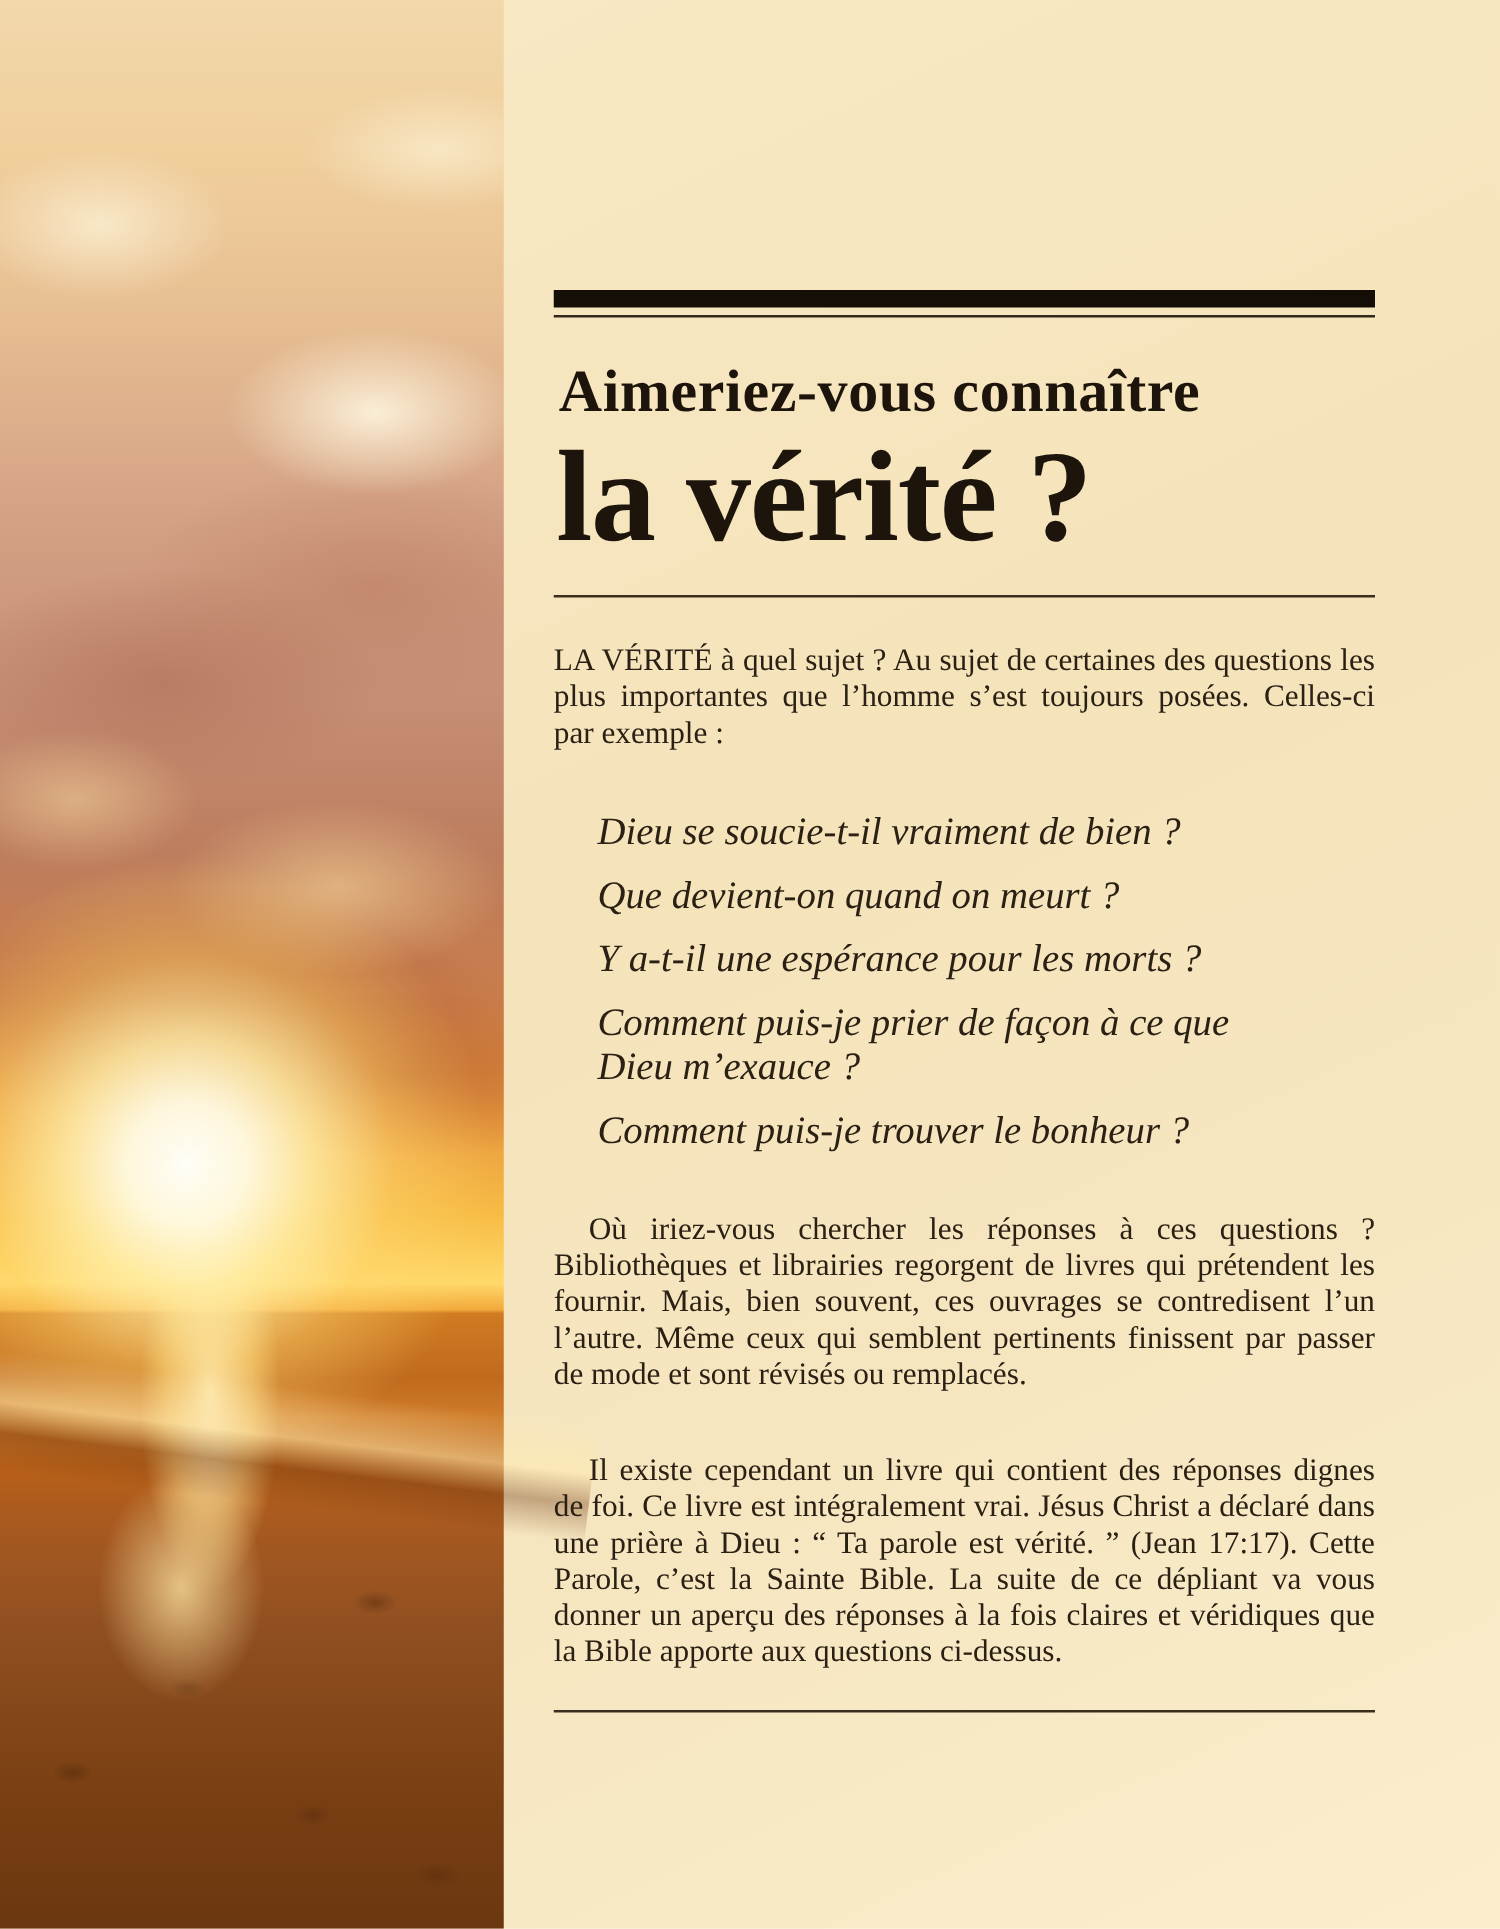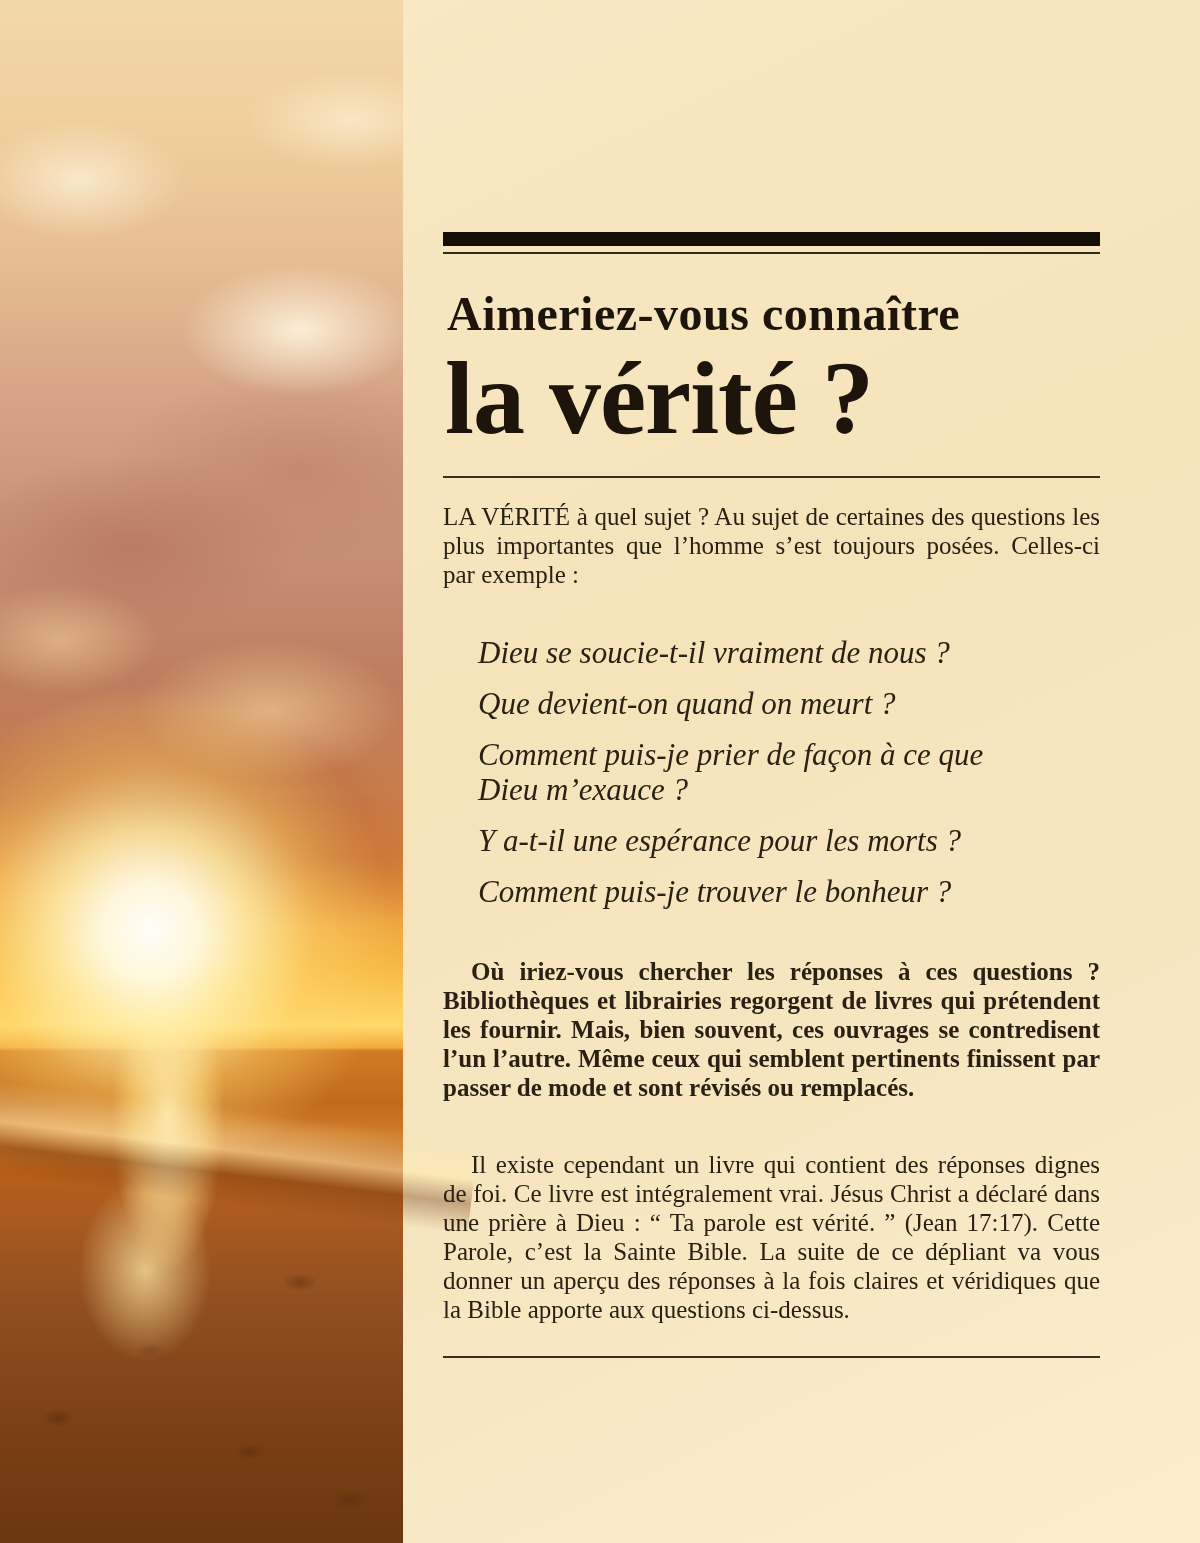--- a/index.html
+++ b/index.html
@@ -66,28 +66,28 @@
   .kicker{
     font-size:48px;line-height:1;letter-spacing:0.5px;
     margin:36px 0 0 4px;font-weight:bold;color:#1d150b;
   }
   .headline{
     font-size:104px;line-height:1;letter-spacing:-1px;
     margin:8px 0 0 2px;font-weight:bold;color:#1d150b;
   }
   .rule-light{height:2px;background:#3a2f1e;margin-top:26px;}
   p{margin:0;text-align:justify;font-size:25px;line-height:29px;color:#2a2114;}
-  .intro{margin-top:24px;}
+  .intro{margin-top:36px;}
   .questions{
     list-style:none;margin:46px 0 0 0;padding:0 0 0 35px;
     font-style:italic;font-size:31px;line-height:35px;color:#2a2114;
   }
   .questions li{margin:0 0 16px 0;max-width:545px;}
   .body-par{text-indent:28px;margin-top:48px;}
-  .p1{font-weight:bold;}
+  .p1{}
   .rule-bottom{height:2px;background:#3a2f1e;margin-top:32px;}
 </style>
 </head>
 <body>
 
 <div class="photo" title="sunset-over-ocean-and-beach">
   <div class="wave"></div>
 </div>
 
 <div class="content">
@@ -95,24 +95,24 @@
   <div class="rule-thin"></div>
 
   <h2 class="kicker">Aimeriez-vous connaître</h2>
   <h1 class="headline">la vérité ?</h1>
 
   <div class="rule-light"></div>
 
   <p class="intro">LA VÉRITÉ à quel sujet ? Au sujet de certaines des questions les plus importantes que l’homme s’est toujours posées. Celles-ci par exemple :</p>
 
   <ul class="questions">
-    <li>Dieu se soucie-t-il vraiment de nous ?</li>
+    <li>Dieu se soucie-t-il vraiment de bien ?</li>
     <li>Que devient-on quand on meurt ?</li>
+    <li>Y a-t-il une espérance pour les morts ?</li>
     <li>Comment puis-je prier de façon à ce que Dieu m’exauce ?</li>
-    <li>Y a-t-il une espérance pour les morts ?</li>
     <li>Comment puis-je trouver le bonheur ?</li>
   </ul>
 
   <p class="body-par p1">Où iriez-vous chercher les réponses à ces questions ? Bibliothèques et librairies regorgent de livres qui prétendent les fournir. Mais, bien souvent, ces ouvrages se contredisent l’un l’autre. Même ceux qui semblent pertinents finissent par passer de mode et sont révisés ou remplacés.</p>
   <p class="body-par">Il existe cependant un livre qui contient des réponses dignes de foi. Ce livre est intégralement vrai. Jésus Christ a déclaré dans une prière à Dieu : “ Ta parole est vérité. ” (Jean 17:17). Cette Parole, c’est la Sainte Bible. La suite de ce dépliant va vous donner un aperçu des réponses à la fois claires et véridiques que la Bible apporte aux questions ci-dessus.</p>
 
   <div class="rule-bottom"></div>
 </div>
 
 </body></html>

